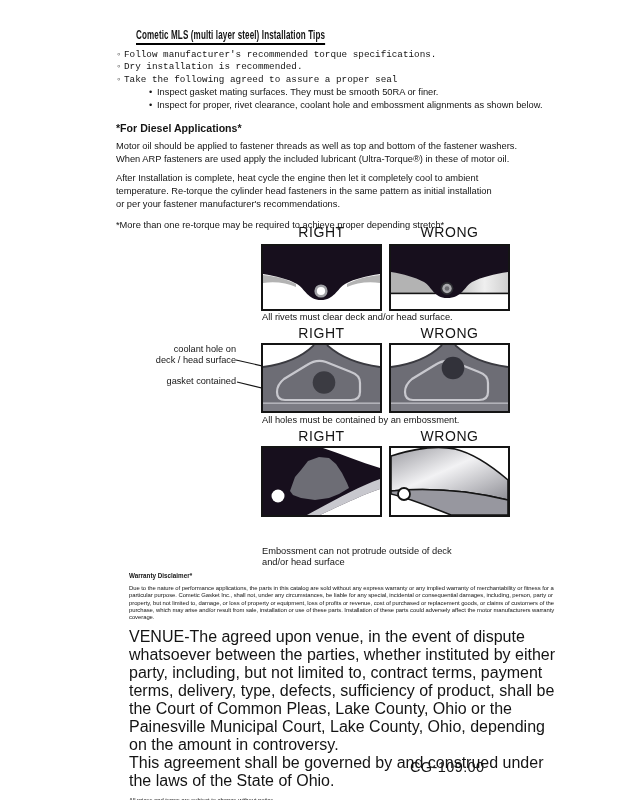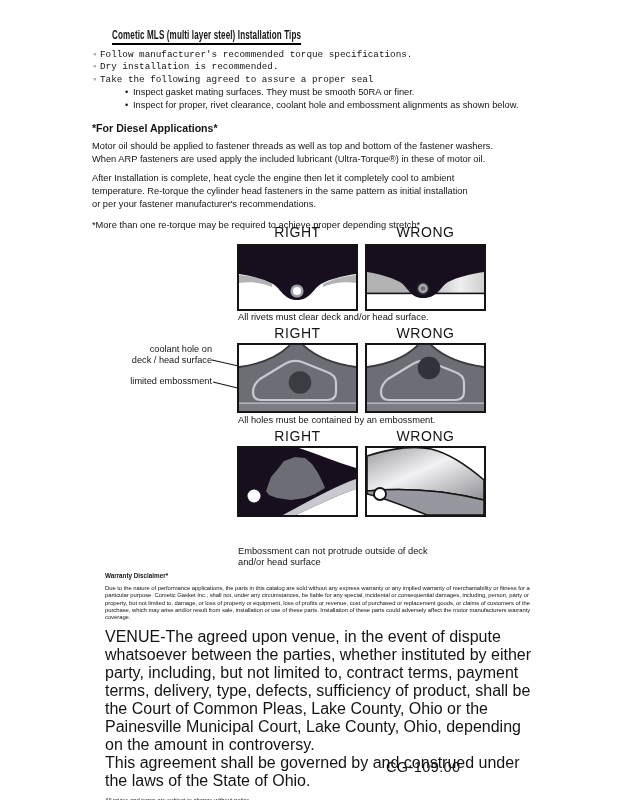--- a/index.html
+++ b/index.html
@@ -1,20 +1,20 @@
 <!DOCTYPE html>
 <html><head>
 <meta charset="utf-8">
 <style>
   html,body{margin:0;padding:0;}
   body{
     width:618px;height:800px;background:#ffffff;position:relative;overflow:hidden;
     font-family:"Liberation Sans","DejaVu Sans",sans-serif;color:#141414;
   }
-  .page{position:absolute;inset:0;}
+  .page{position:absolute;inset:0;margin-left:24px;}
   
   .intro{position:absolute;left:0;top:0;right:0;}
   .title{
     display:inline-block;margin:27px 0 0 112px;font-size:13px;font-weight:bold;
     white-space:nowrap;border-bottom:2px solid #000;padding-bottom:1px;
     transform:scaleX(0.62);transform-origin:0 50%;letter-spacing:0.2px;
   }
   .bullets{margin-top:4px;}
   .b-row{margin-left:92px;font-size:9.3px;line-height:12.4px;white-space:nowrap;font-family:Liberation Mono, monospace;}
   .b-row .mk{display:inline-block;width:8px;}
@@ -106,21 +106,21 @@
   </div>
   <div class="fig-caption" style="left:238px;top:312px;">All rivets must clear deck and/or head surface.</div>
 
   <div class="fig-label" style="left:237px;top:326px;">RIGHT</div>
   <div class="fig-label" style="left:365px;top:326px;">WRONG</div>
 
   <div class="callout" style="left:116px;top:344px;">
     <div>coolant hole on</div>
     <div>deck / head surface</div>
   </div>
-  <div class="callout" style="left:116px;top:376px;">limited embossment</div>
+  <div class="callout" style="left:116px;top:376px;">gasket contained</div>
   <svg class="pointer-overlay" viewBox="0 0 100 50">
     <line x1="4" y1="12" x2="92" y2="32" stroke="#141414" stroke-width="1.1"></line>
     <line x1="5" y1="34" x2="46" y2="44" stroke="#141414" stroke-width="1.1"></line>
   </svg>
 
   <div class="fig-box h70" style="left:237px;top:343px;">
     <svg viewBox="0 0 117 66" preserveAspectRatio="none">
       <rect x="0" y="0" width="117" height="66" fill="#ffffff"></rect>
       <path d="M0,22 C22,19 40,11 51,0 L64,0 C76,11 95,19 117,22 V66 H0 Z" fill="#6d6d75"></path>
       <path d="M0,22 C22,19 40,11 51,0" stroke="#3a3a40" stroke-width="1.8" fill="none"></path>

